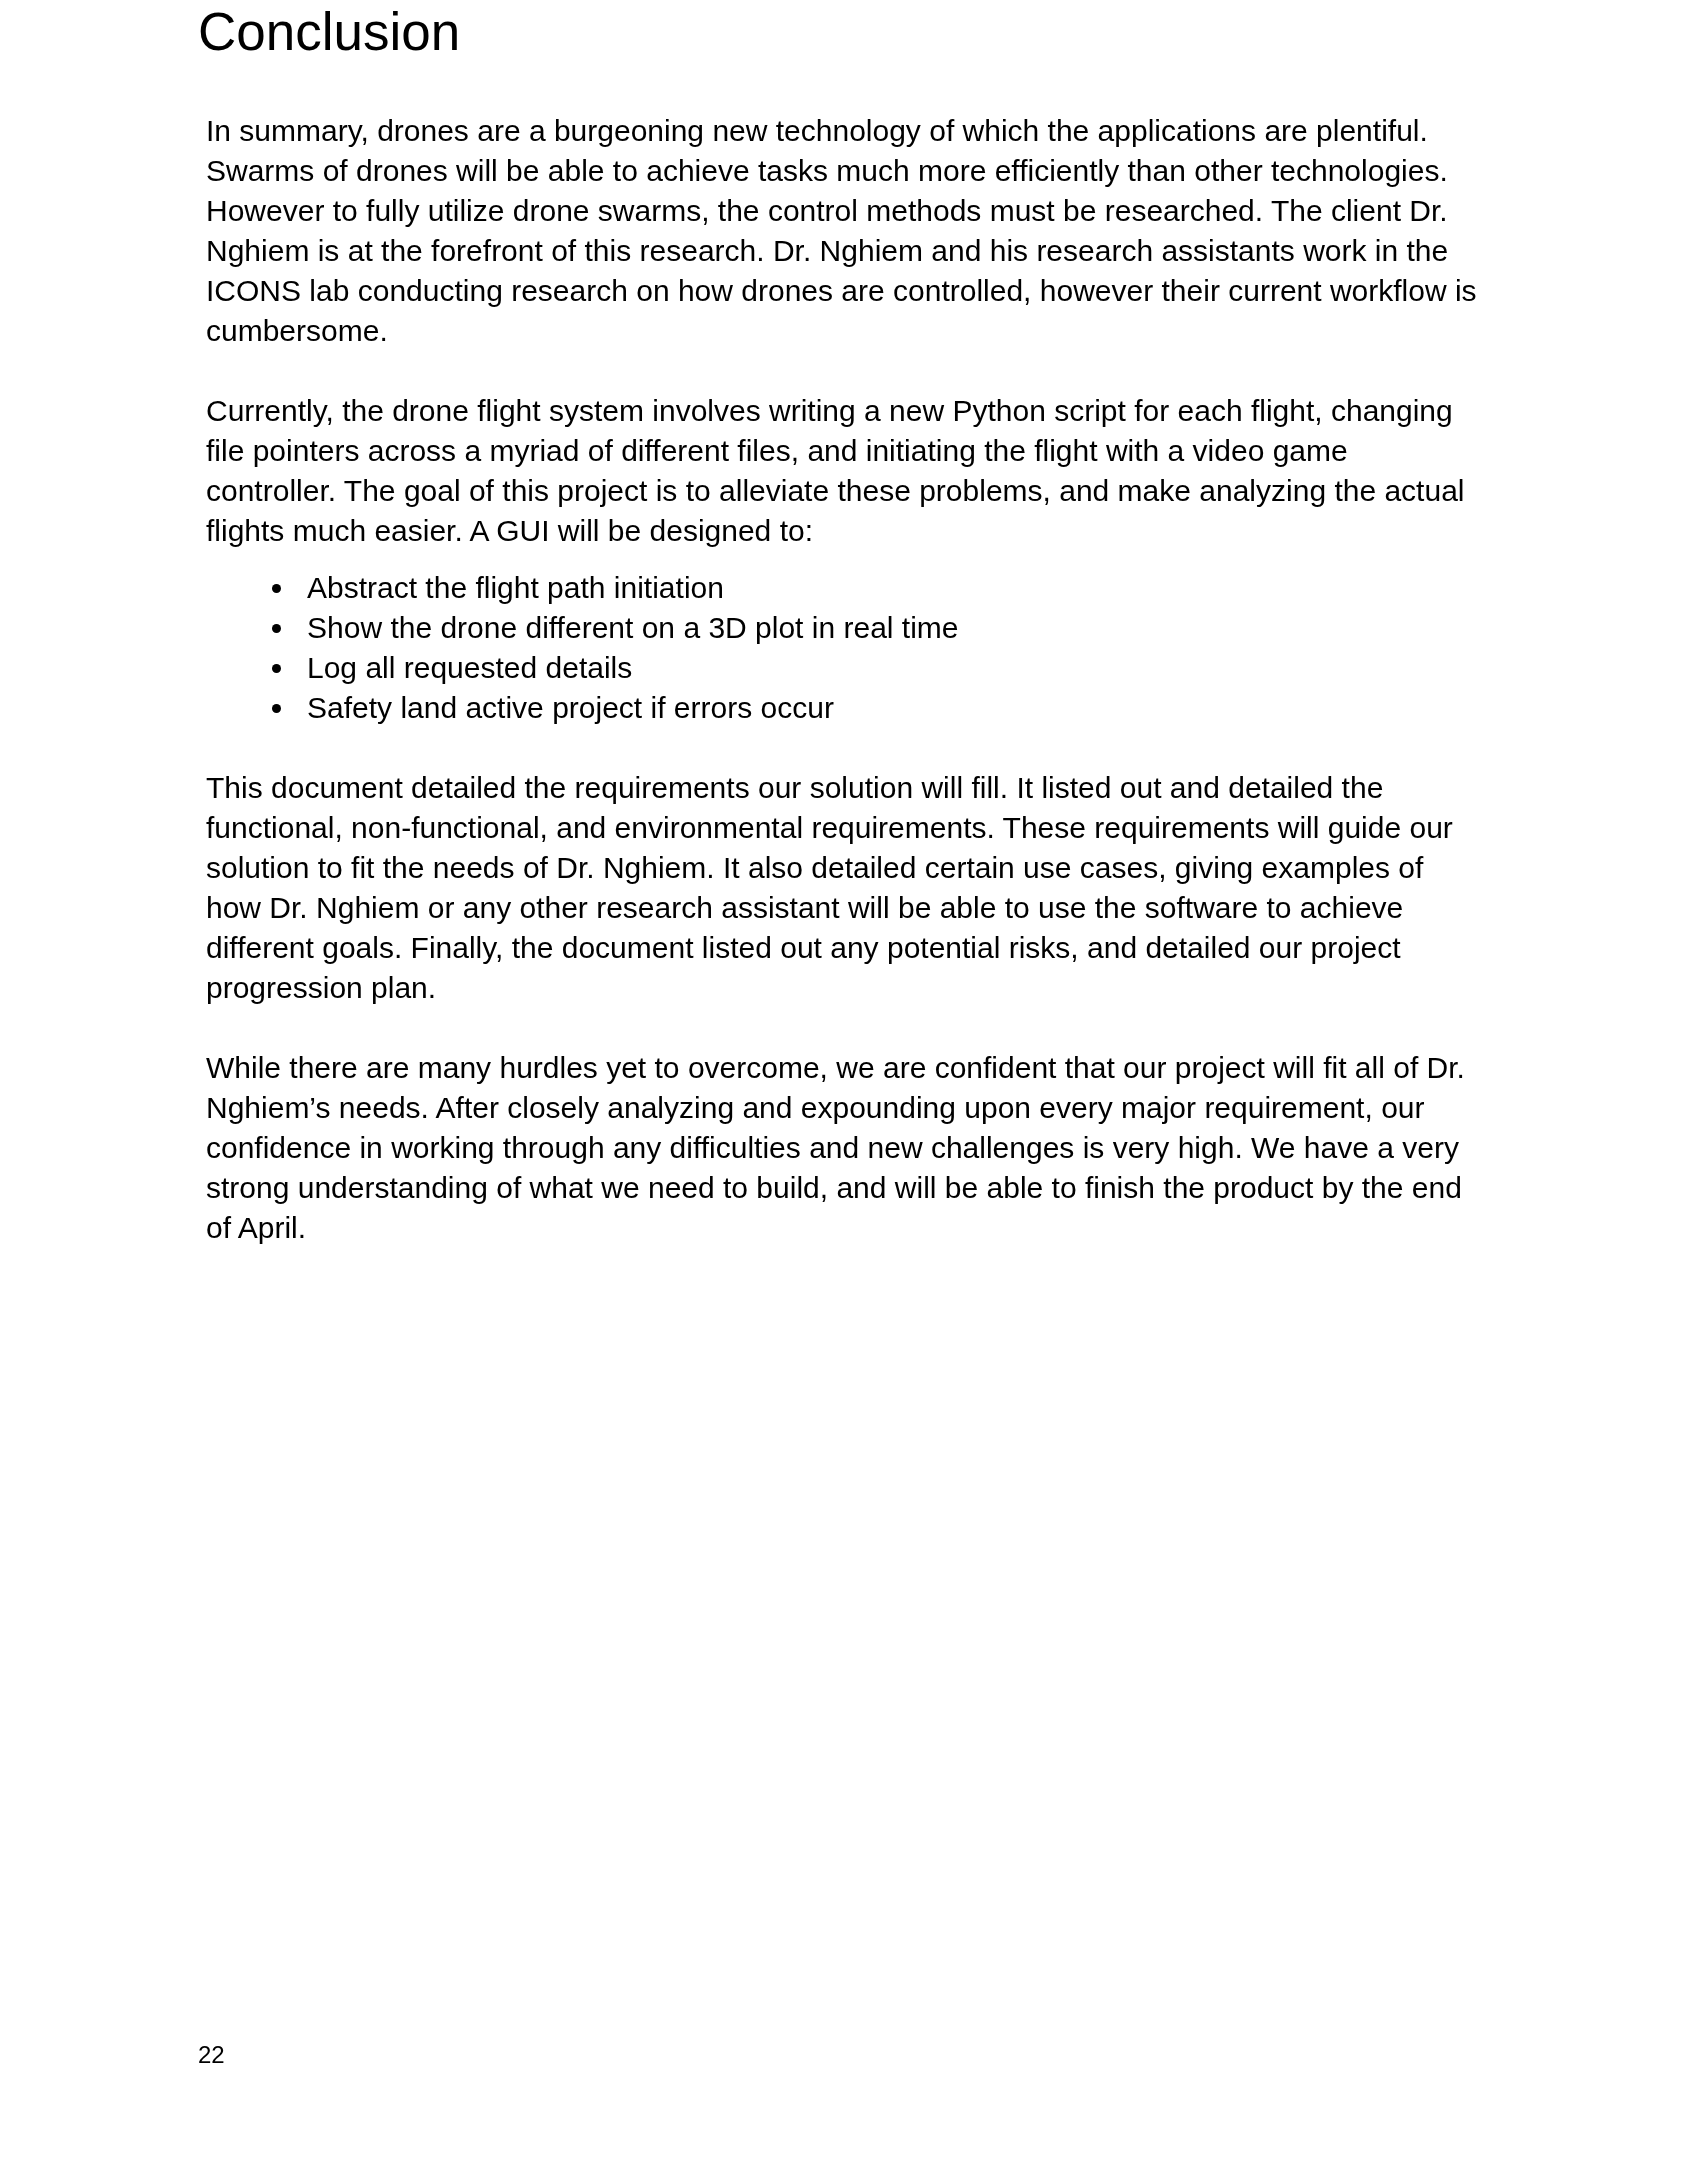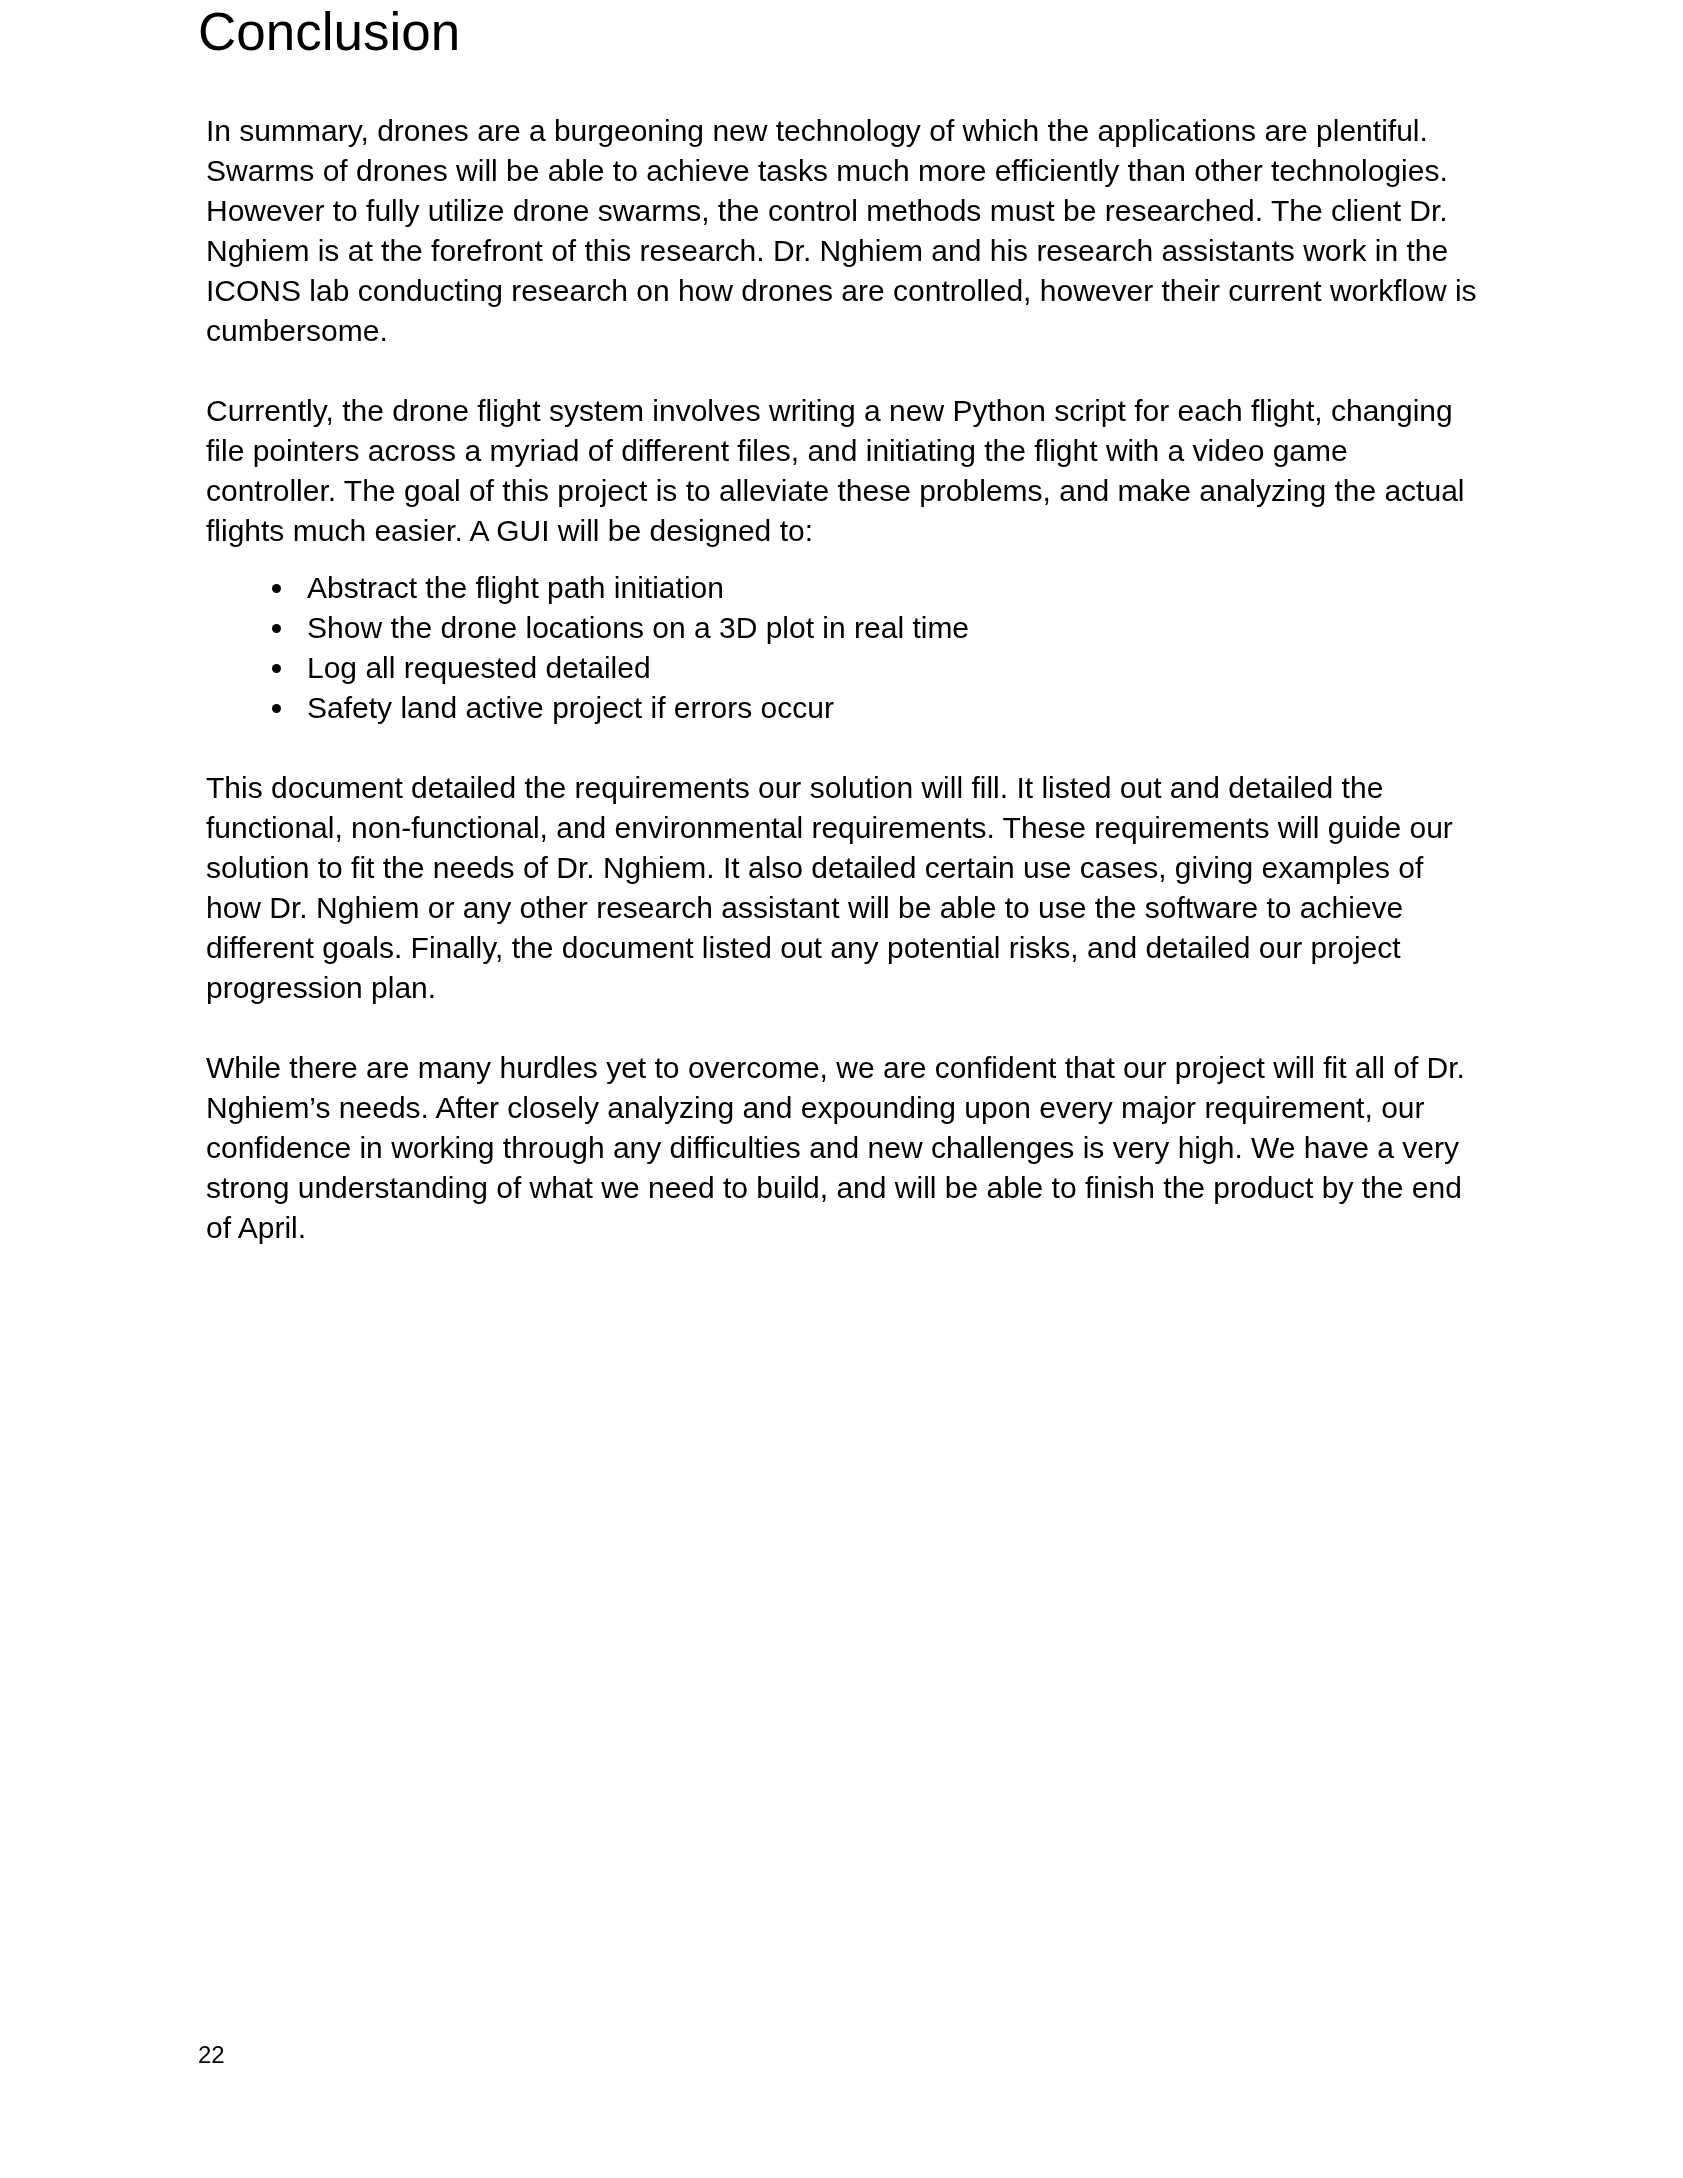--- a/index.html
+++ b/index.html
@@ -76,22 +76,22 @@
   <div class="content">
 
     <h1 class="doc-heading">Conclusion</h1>
 
     <p class="body-para first-para gap-after">In summary, drones are a burgeoning new technology of which the applications are plentiful. Swarms of drones will be able to achieve tasks much more efficiently than other technologies. However to fully utilize drone swarms, the control methods must be researched. The client Dr. Nghiem is at the forefront of this research. Dr. Nghiem and his research assistants work in the ICONS lab conducting research on how drones are controlled, however their current workflow is cumbersome.</p>
 
     <p class="body-para">Currently, the drone flight system involves writing a new Python script for each flight, changing file pointers across a myriad of different files, and initiating the flight with a video game controller. The goal of this project is to alleviate these problems, and make analyzing the actual flights much easier. A GUI will be designed to:</p>
 
     <ul class="bullet-list">
       <li>Abstract the flight path initiation</li>
-      <li>Show the drone locations on a 3D plot in real time</li>
-      <li>Log all requested detailed</li>
+      <li>Show the drone different on a 3D plot in real time</li>
+      <li>Log all requested details</li>
       <li>Safety land active project if errors occur</li>
     </ul>
 
     <p class="body-para gap-after">This document detailed the requirements our solution will fill. It listed out and detailed the functional, non-functional, and environmental requirements. These requirements will guide our solution to fit the needs of Dr. Nghiem. It also detailed certain use cases, giving examples of how Dr. Nghiem or any other research assistant will be able to use the software to achieve different goals. Finally, the document listed out any potential risks, and detailed our project progression plan.</p>
 
     <p class="body-para">While there are many hurdles yet to overcome, we are confident that our project will fit all of Dr. Nghiem’s needs. After closely analyzing and expounding upon every major requirement, our confidence in working through any difficulties and new challenges is very high. We have a very strong understanding of what we need to build, and will be able to finish the product by the end of April.</p>
 
   </div>
 
   <div class="page-footer">22</div>

